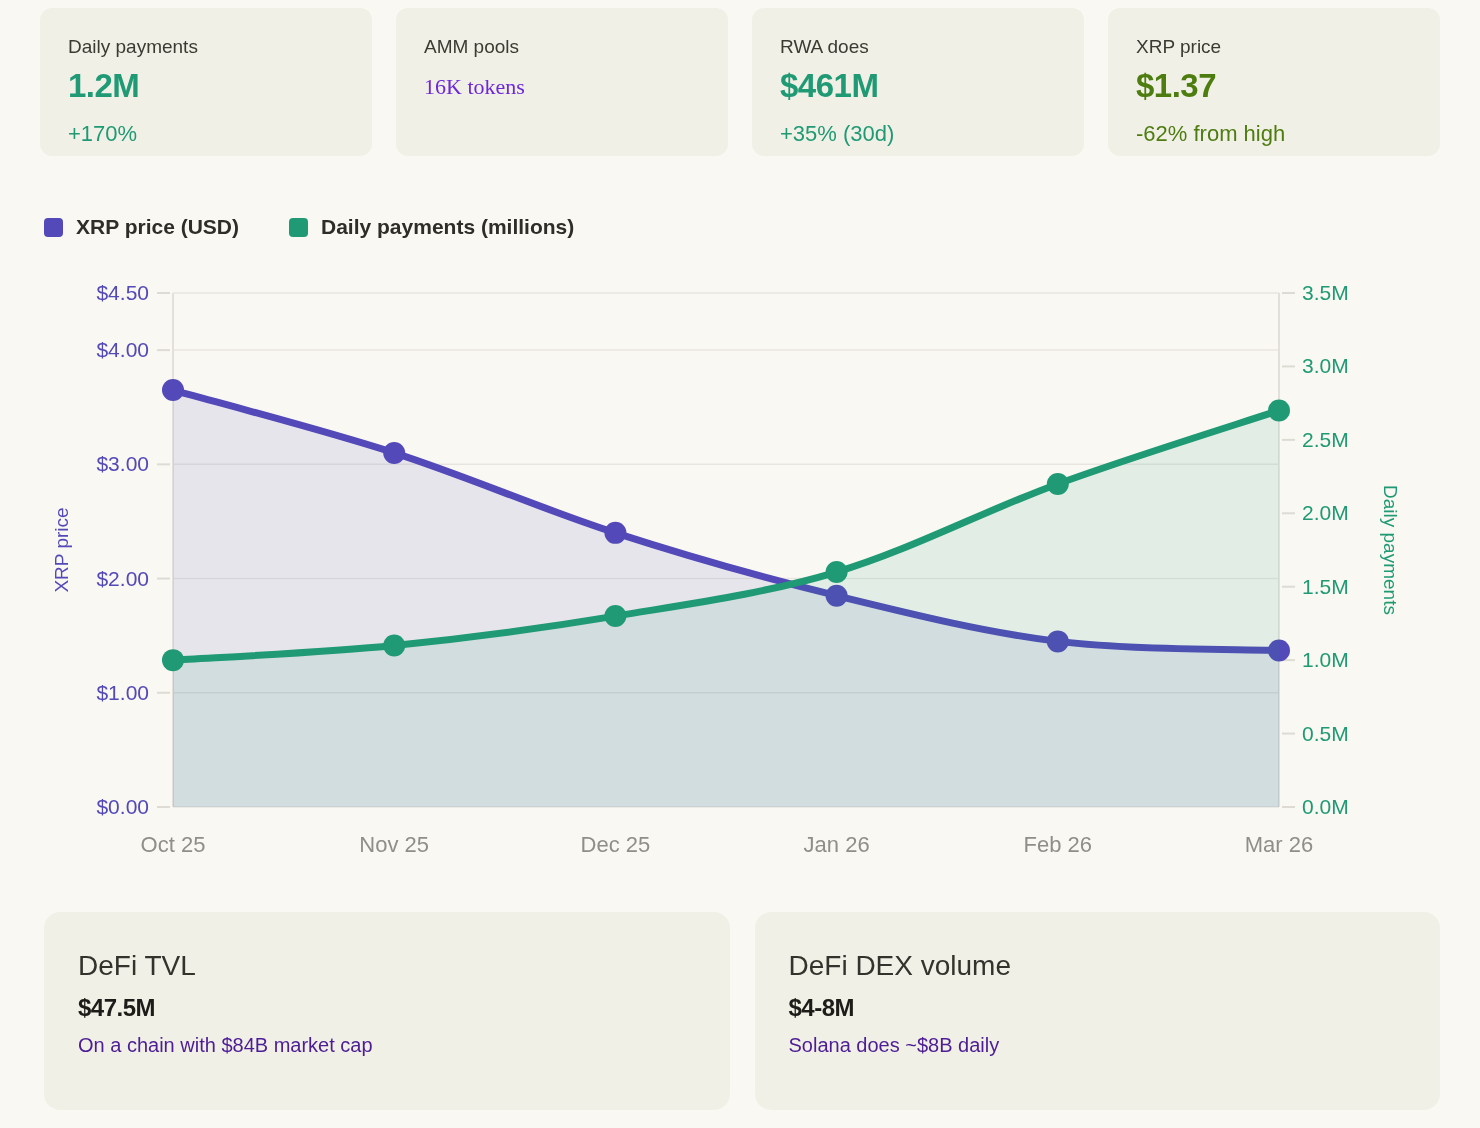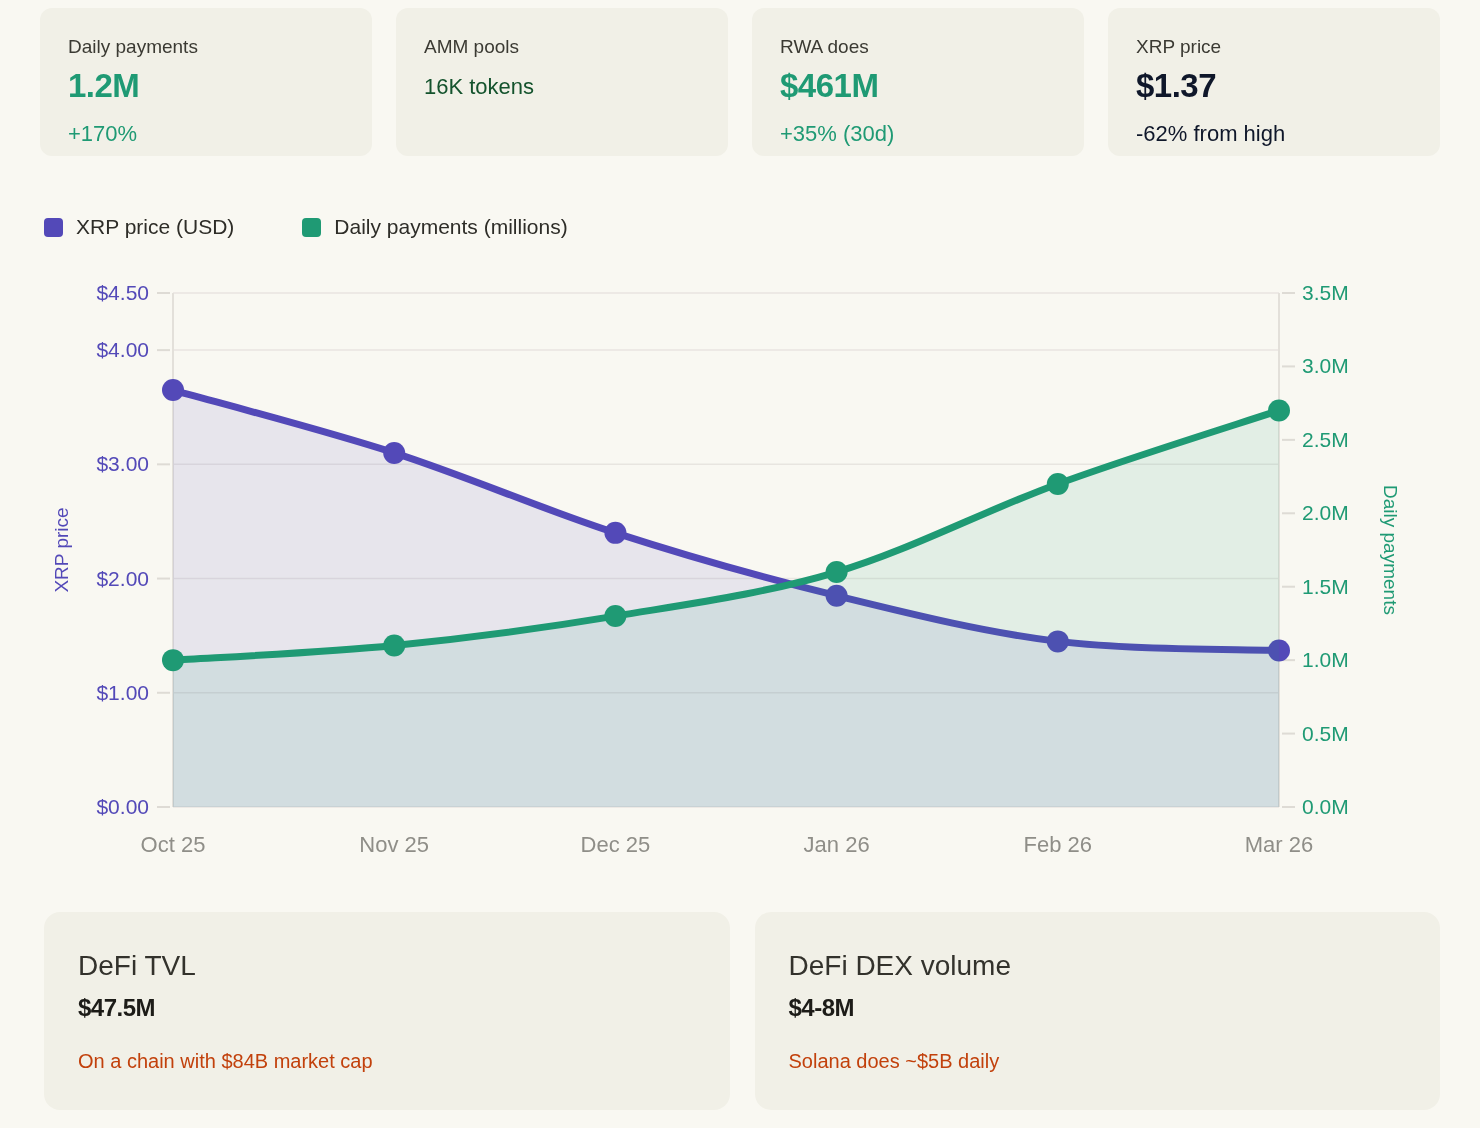--- a/index.html
+++ b/index.html
@@ -16,43 +16,43 @@
   }
   .stat-card{
     background:#f1f0e7;border-radius:12px;
     height:148px;box-sizing:border-box;
     padding:28px 28px 0 28px;
   }
   .stat-label{font-size:19px;color:#3b3a33;}
   .stat-value{font-size:33px;font-weight:700;margin-top:9px;letter-spacing:-0.5px;}
   .stat-sub{font-size:22px;margin-top:16px;}
   .green{color:#1f9a74;}
-  .red{color:#0f172a;}
-  .dark{color:#14532d;}
+  .red{color:#4d7c0f;}
+  .dark{color:#6d28d9;font-family:Liberation Serif, serif;}
   .legend-row{
     margin:58px 40px 0 44px;
-    display:flex;gap:68px;align-items:center;height:26px;
+    display:flex;gap:50px;align-items:center;height:26px;font-weight:bold;
   }
   .legend-item{display:flex;align-items:center;gap:13px;cursor:default;}
   .legend-swatch{width:19px;height:19px;border-radius:4px;flex:0 0 auto;}
   .legend-label{font-size:21px;color:#2e2d28;}
   svg.chart{display:block;width:1480px;height:620px;margin-top:20px;}
   svg text{font-family:"Liberation Sans","DejaVu Sans",sans-serif;}
   .bottom-row{
     margin:32px 40px 0 44px;
     display:grid;grid-template-columns:1fr 1fr;gap:25px;
   }
   .big-card{
     background:#f1f0e7;border-radius:16px;
     height:198px;box-sizing:border-box;
     padding:38px 36px 0 34px;
   }
   .big-label{font-size:28px;color:#33322c;}
   .big-value{font-size:24px;font-weight:700;color:#1d1c18;margin-top:12px;letter-spacing:-0.5px;}
-  .big-sub{font-size:20px;color:#c2410c;margin-top:28px;}
+  .big-sub{font-size:20px;color:#4c1d95;margin-top:12px;}
 </style>
 </head>
 <body>
 
 <div class="stats-row">
   <div class="stat-card">
     <div class="stat-label">Daily payments</div>
     <div class="stat-value green">1.2M</div>
     <div class="stat-sub green">+170%</div>
   </div>
@@ -160,15 +160,15 @@
 
 <div class="bottom-row">
   <div class="big-card">
     <div class="big-label">DeFi TVL</div>
     <div class="big-value">$47.5M</div>
     <div class="big-sub">On a chain with $84B market cap</div>
   </div>
   <div class="big-card">
     <div class="big-label">DeFi DEX volume</div>
     <div class="big-value">$4-8M</div>
-    <div class="big-sub">Solana does ~$5B daily</div>
+    <div class="big-sub">Solana does ~$8B daily</div>
   </div>
 </div>
 
 </body></html>

